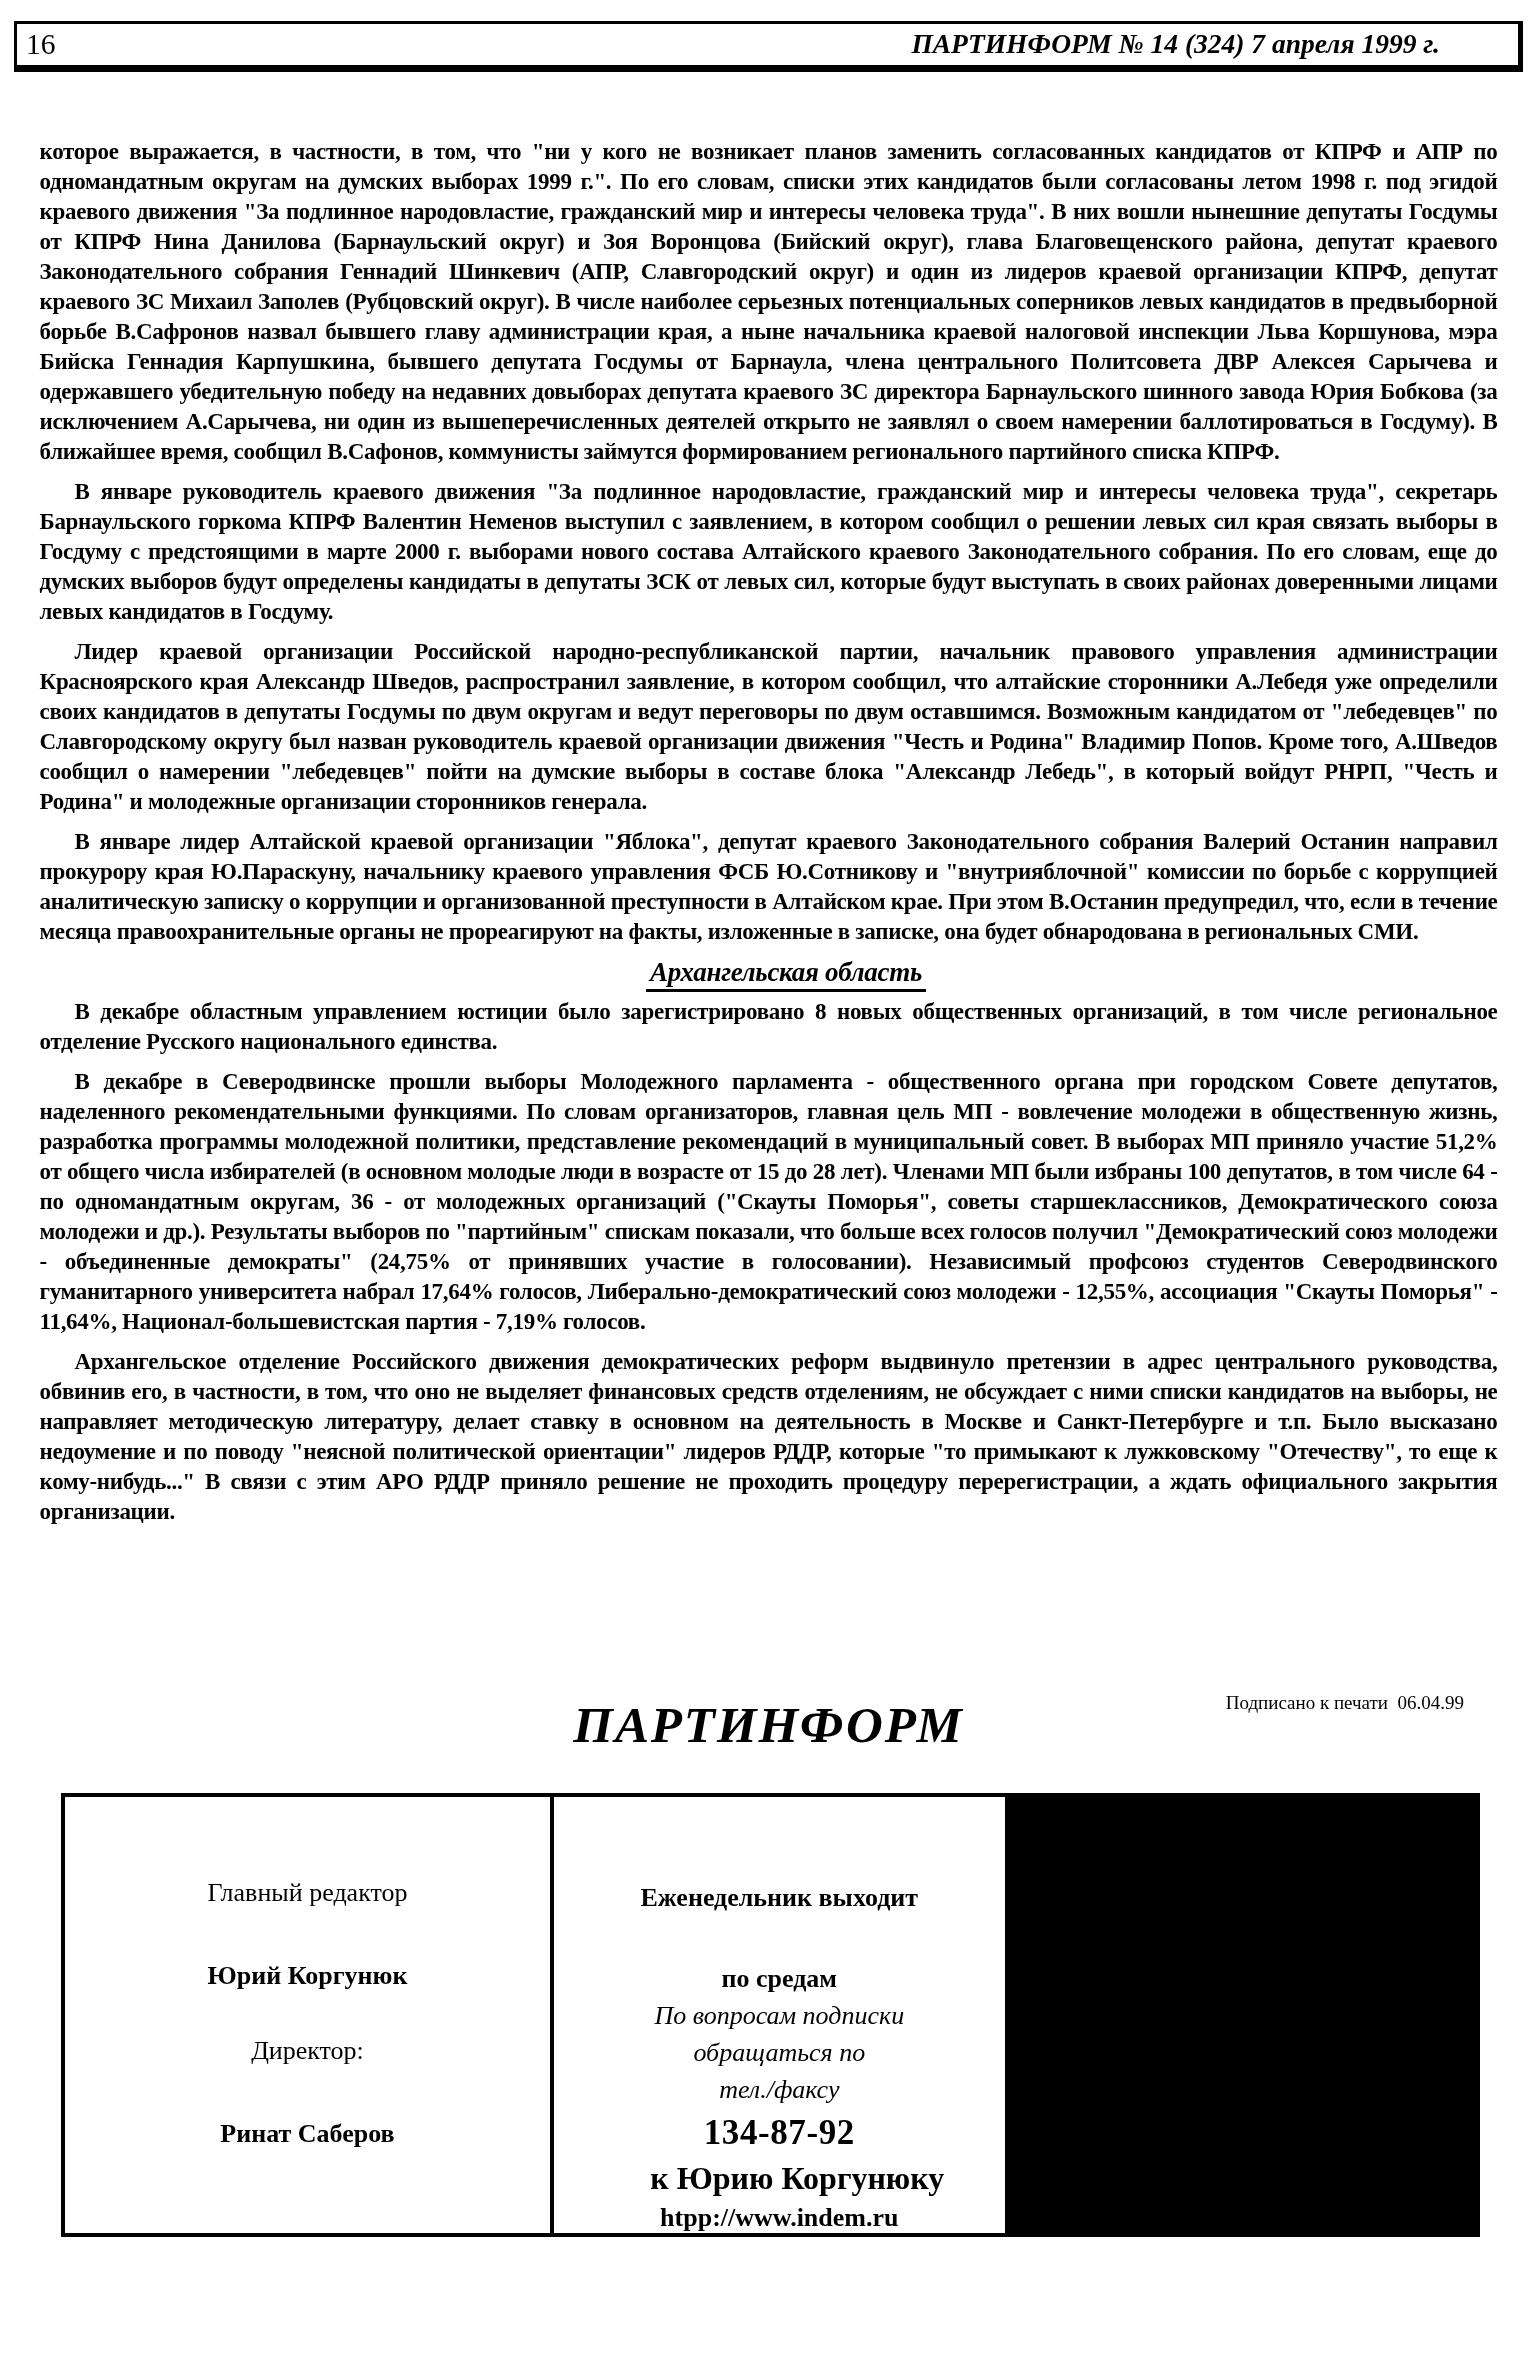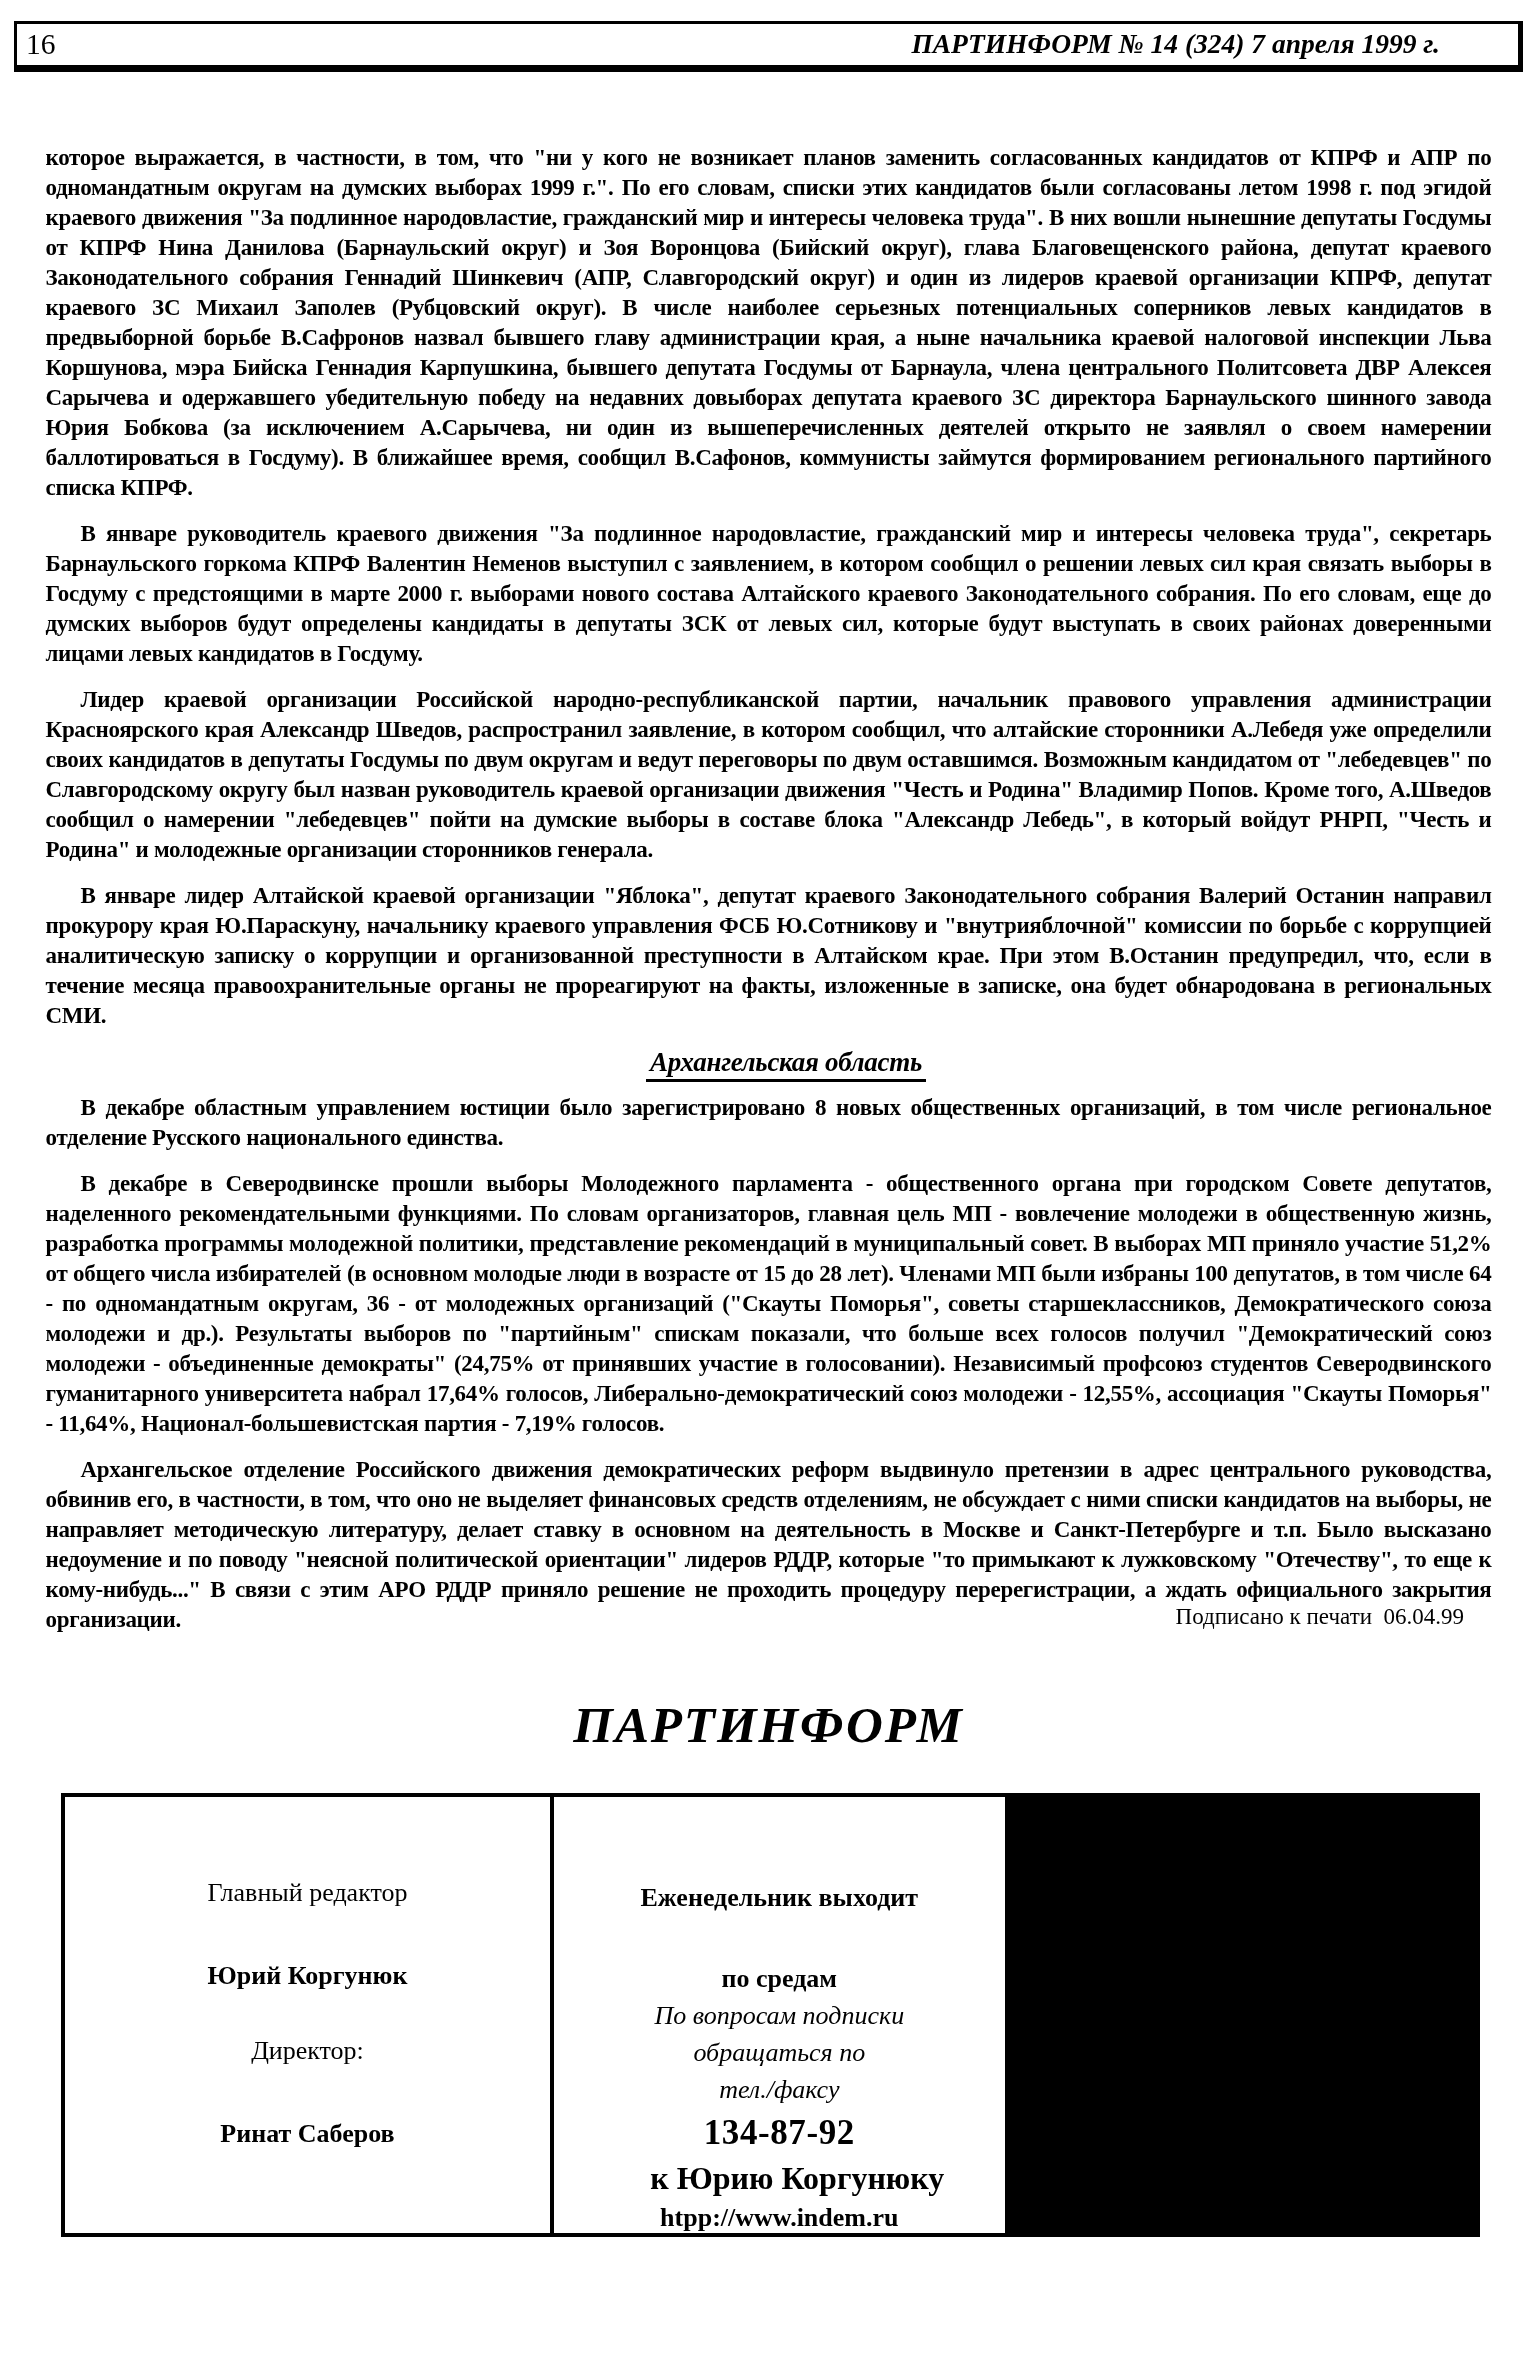--- a/index.html
+++ b/index.html
@@ -38,40 +38,40 @@
   .article {
     position: absolute;
     left: 29.5px; top: 127px;
     width: 1478px;
     font-size: 23px;
     line-height: 30px;
     font-weight: 700;
     letter-spacing: -0.3px;
     text-align: justify;
   }
-  .article p { margin: 16px; text-indent: 35px; }
+  .article p { margin: 10px; text-indent: 35px; }
   .article p.noindent { text-indent: 0; }
   .section-heading {
     margin: 16.7px 0 18px 0;
     text-align: center;
     font-size: 27px;
     font-weight: 700;
     font-style: italic;
     text-indent: 0;
   }
   .section-heading .u {
     border-bottom: 3.2px solid #000;
     padding: 0 3.8px 1.9px 3.8px;
   }
 
   
   .signoff {
     position: absolute;
-    top: 1604px; right: 73px;
-    font-size: 23px;
+    top: 1692px; right: 73px;
+    font-size: 19px;
     font-weight: 400;
     white-space: pre;
   }
 
   
   .masthead {
     position: absolute;
     top: 1696px; left: 0;
     width: 1537px;
     text-align: center;

